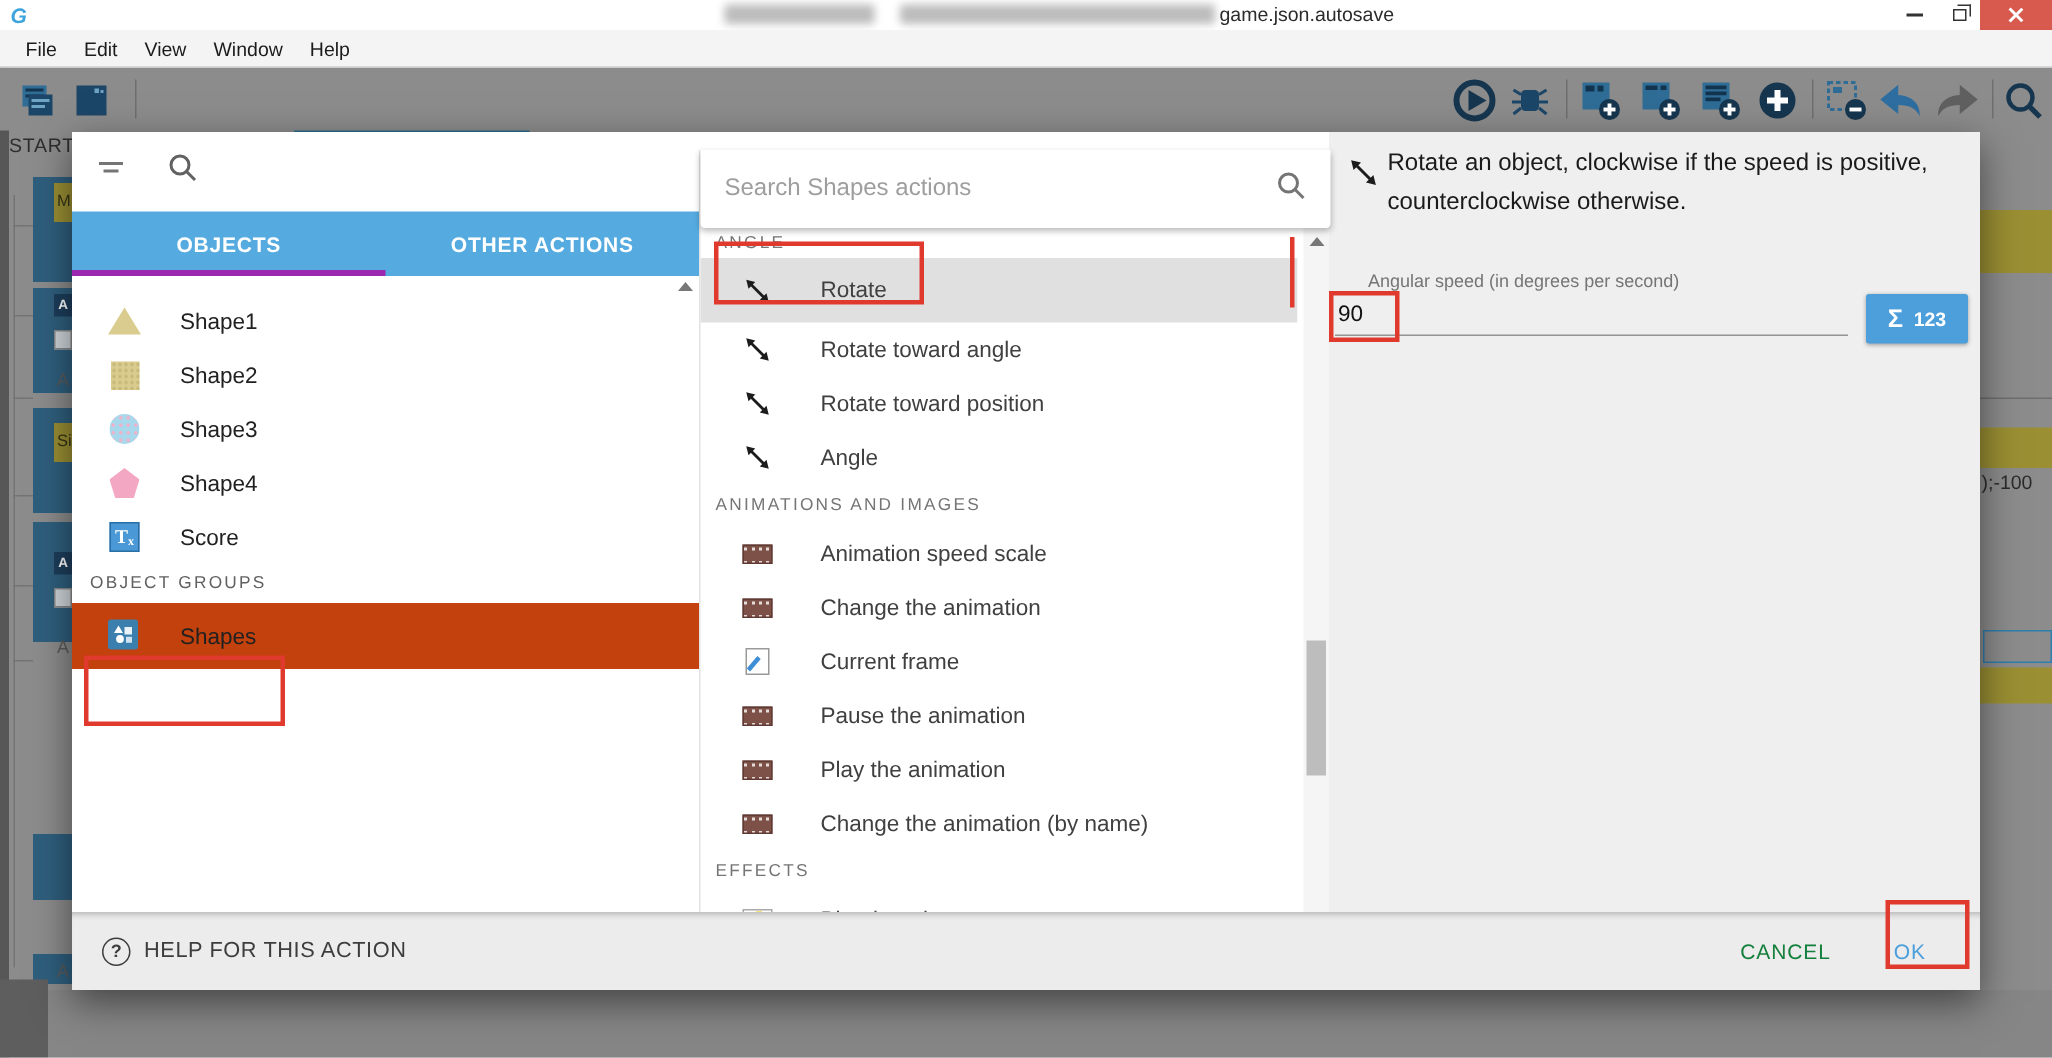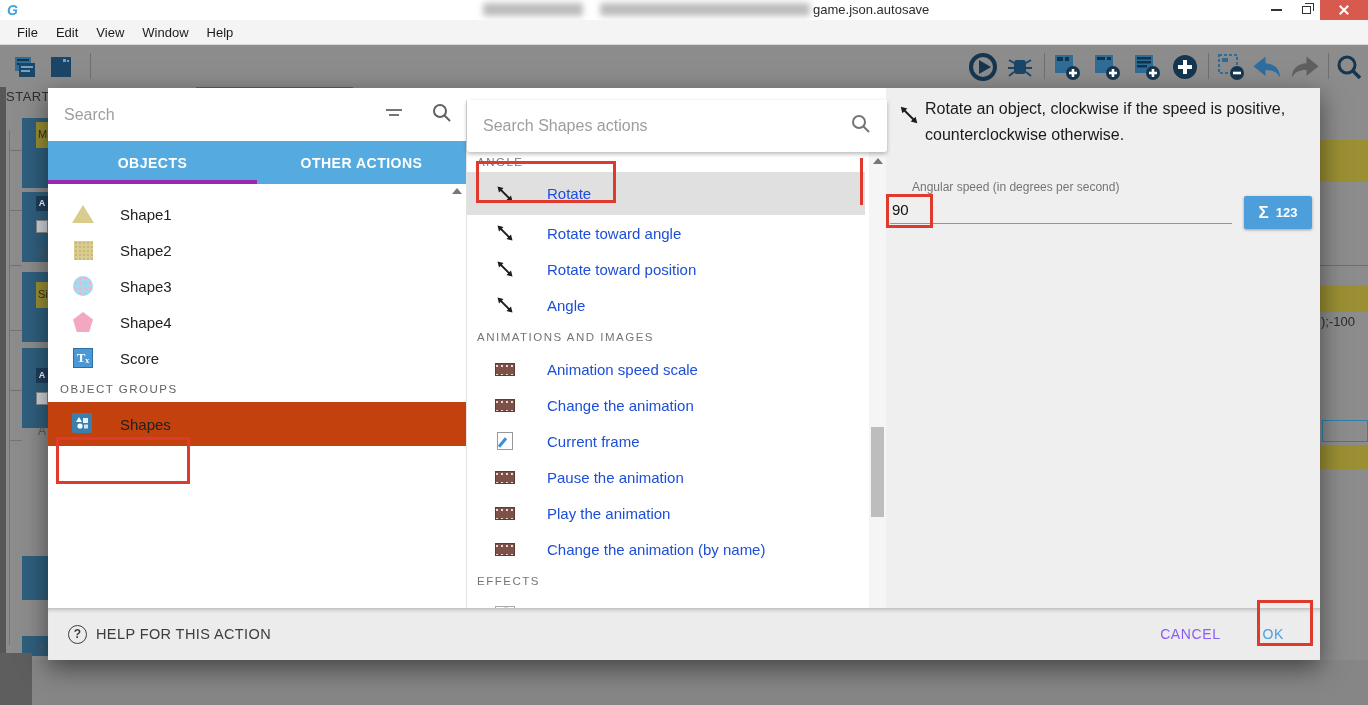--- a/index.html
+++ b/index.html
@@ -74,21 +74,21 @@
 
   
   .mid-panel { position:absolute; left:418px; top:12px; width:420px; height:536px; background:#fff; border-left:1px solid #e2e2e2; }
   .mid-search { position:absolute; left:0; top:0; width:420px; height:52px; background:#fff; box-shadow:0 2px 4px rgba(0,0,0,.28); border-radius:0 0 3px 3px; display:flex; align-items:center; padding:0 16px; z-index:3; }
   .actions-list { position:absolute; left:0; top:52px; width:398px; height:468px; overflow:hidden; }
   .sec-header { height:20px; display:flex; align-items:center; padding-left:10px; font-size:11.5px; letter-spacing:1.5px; color:#757575; }
   .sec-header.tall { height:28px; }
   .act-row { height:36px; display:flex; align-items:center; padding-left:28px; }
   .act-row.selected { height:43px; background:#e0e0e0; }
   .act-row .ico { width:20px; height:20px; display:flex; align-items:center; justify-content:center; }
-  .act-row .lbl { margin-left:32px; font-size:15px; color:#1d4ed8; }
+  .act-row .lbl { margin-left:32px; font-size:15px; color:#404040; }
   .mid-scroll { position:absolute; right:0; top:52px; width:17px; height:468px; background:#f5f5f5; display:flex; flex-direction:column; align-items:center; }
   .mid-scroll .arrow-up { margin-top:6px; }
   .mid-scroll .thumb { position:absolute; top:275px; left:2px; width:13px; height:90px; background:#bdbdbd; }
   .mid-scroll .arrow-down { position:absolute; bottom:6px; }
 
   
   .right-panel { position:absolute; left:838px; top:0; width:434px; height:520px; background:#efefef;text-decoration:underline; }
   .desc-ico { position:absolute; left:12px; top:16px; }
   .desc-text { position:absolute; left:39px; top:8px; width:392px; font-size:16px; line-height:26px; color:#1a1a1a; }
   .field-label { position:absolute; left:26px; top:92px; font-size:12px; color:#757575; }
@@ -97,21 +97,21 @@
   .expr-btn .sigma { font-size:17px; font-weight:bold; }
   .expr-btn .num { font-size:13px; font-weight:bold; }
 
   
   .dlg-footer { position:absolute; left:0; top:520px; width:1272px; height:52px; background:#ececec; box-shadow:inset 0 5px 5px -4px rgba(0,0,0,.28); display:flex; align-items:center; }
   .help-wrap { display:flex; align-items:center; margin-left:20px; }
   .help-circle { width:19px; height:19px; border:1.7px solid #3d3d3d; border-radius:50%; display:flex; align-items:center; justify-content:center; font-size:12px; font-weight:bold; color:#3d3d3d; }
   .help-label { margin-left:9px; font-size:14.5px; letter-spacing:.4px; color:#3d3d3d; }
   .footer-spacer { flex:1; }
   .btn-text { font-size:14px; letter-spacing:.6px; padding:8px 10px; cursor:pointer; }
-  .cancel { color:#8b5cf6; margin-right:22px;text-align:right; }
+  .cancel { color:#15803d; margin-right:22px;text-align:right; }
   .ok { color:#4d9fdc; margin-right:26px; }
 
   
   .annot { position:absolute; border:3px solid #e0392e; z-index:30; pointer-events:none; }
   .annot-rotate { left:476px; top:161px; width:140px; height:42px; }
   .annot-value { left:886px; top:194px; width:47px; height:34px; }
   .annot-shapes { left:56px; top:437px; width:134px; height:47px; }
   .annot-ok { left:1257px; top:600px; width:56px; height:46px; }
   .annot-mark { left:860px; top:158px; width:3px; height:47px; background:#e0392e; border:none; }
 
@@ -298,21 +298,20 @@
 <div class="backdrop frag-text">);-100</div>
 <div class="backdrop blue-outline-box"></div>
 <div class="backdrop olive-bar" style="top:445px;height:24px"></div>
 <div class="backdrop bottom-strip"></div>
 <div class="backdrop bl-corner"></div>
 
 <div class="dialog">
 
   <div class="left-panel">
     <div class="lp-search">
-      <input class="search-input" type="text" placeholder="Search" style="">
       <span style="margin-right:28px">
         <svg width="20" height="16" viewBox="0 0 20 16">
             <line x1="2" y1="5" x2="18" y2="5" stroke="#757575" stroke-width="2"></line>
             <line x1="5" y1="10" x2="15" y2="10" stroke="#757575" stroke-width="2"></line>
           </svg>
       </span>
       <span>
         <svg width="20" height="20" viewBox="0 0 20 20">
             <circle cx="8" cy="8" r="6" fill="none" stroke="#616161" stroke-width="2"></circle>
             <line x1="12.5" y1="12.5" x2="18" y2="18" stroke="#616161" stroke-width="2"></line>

